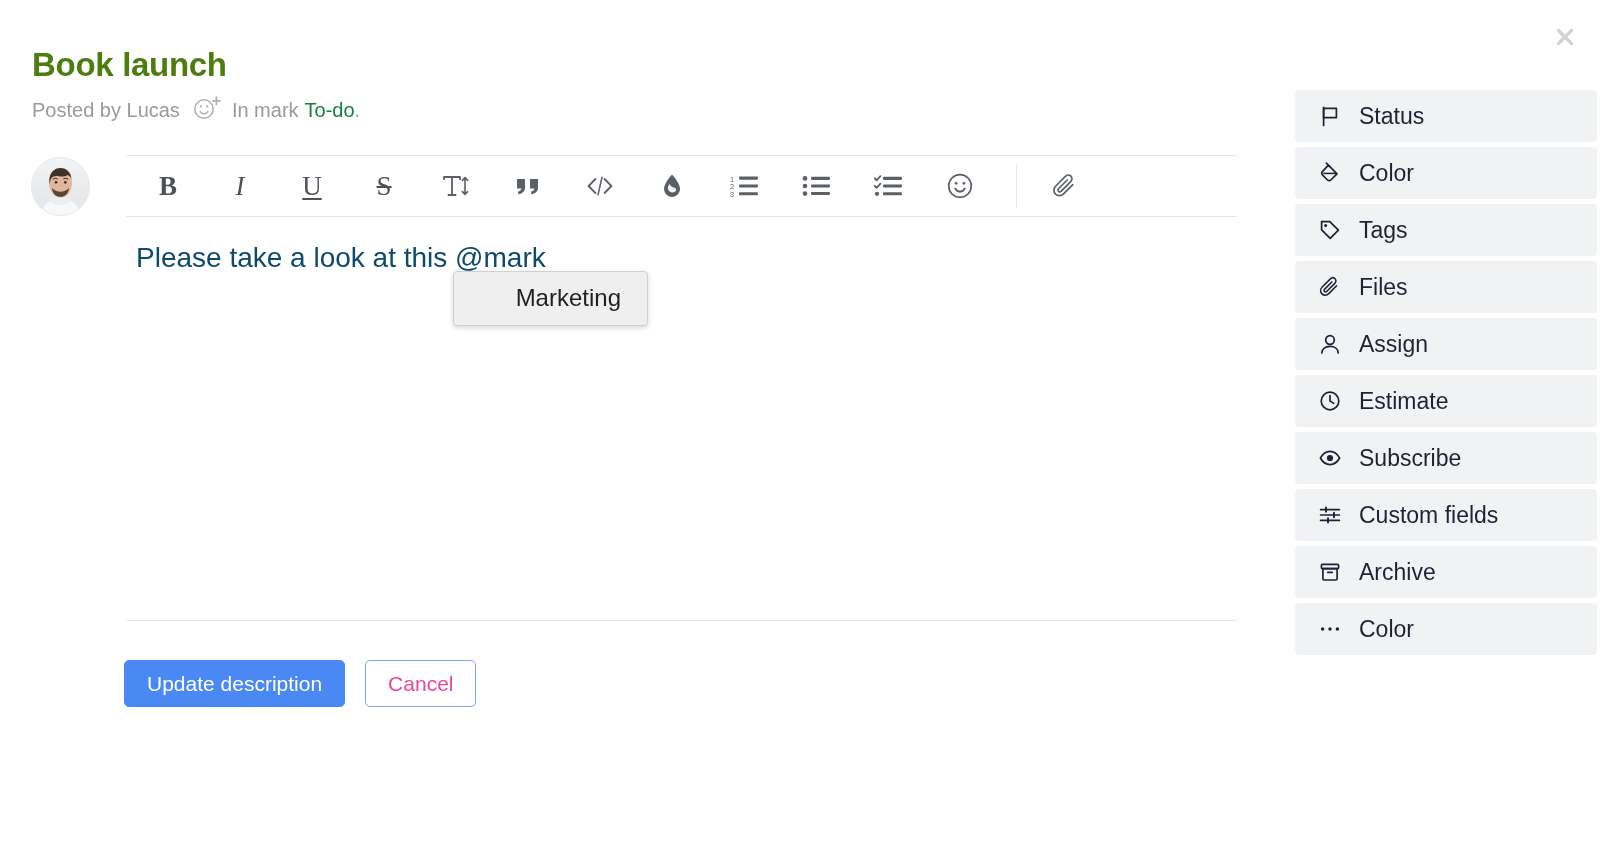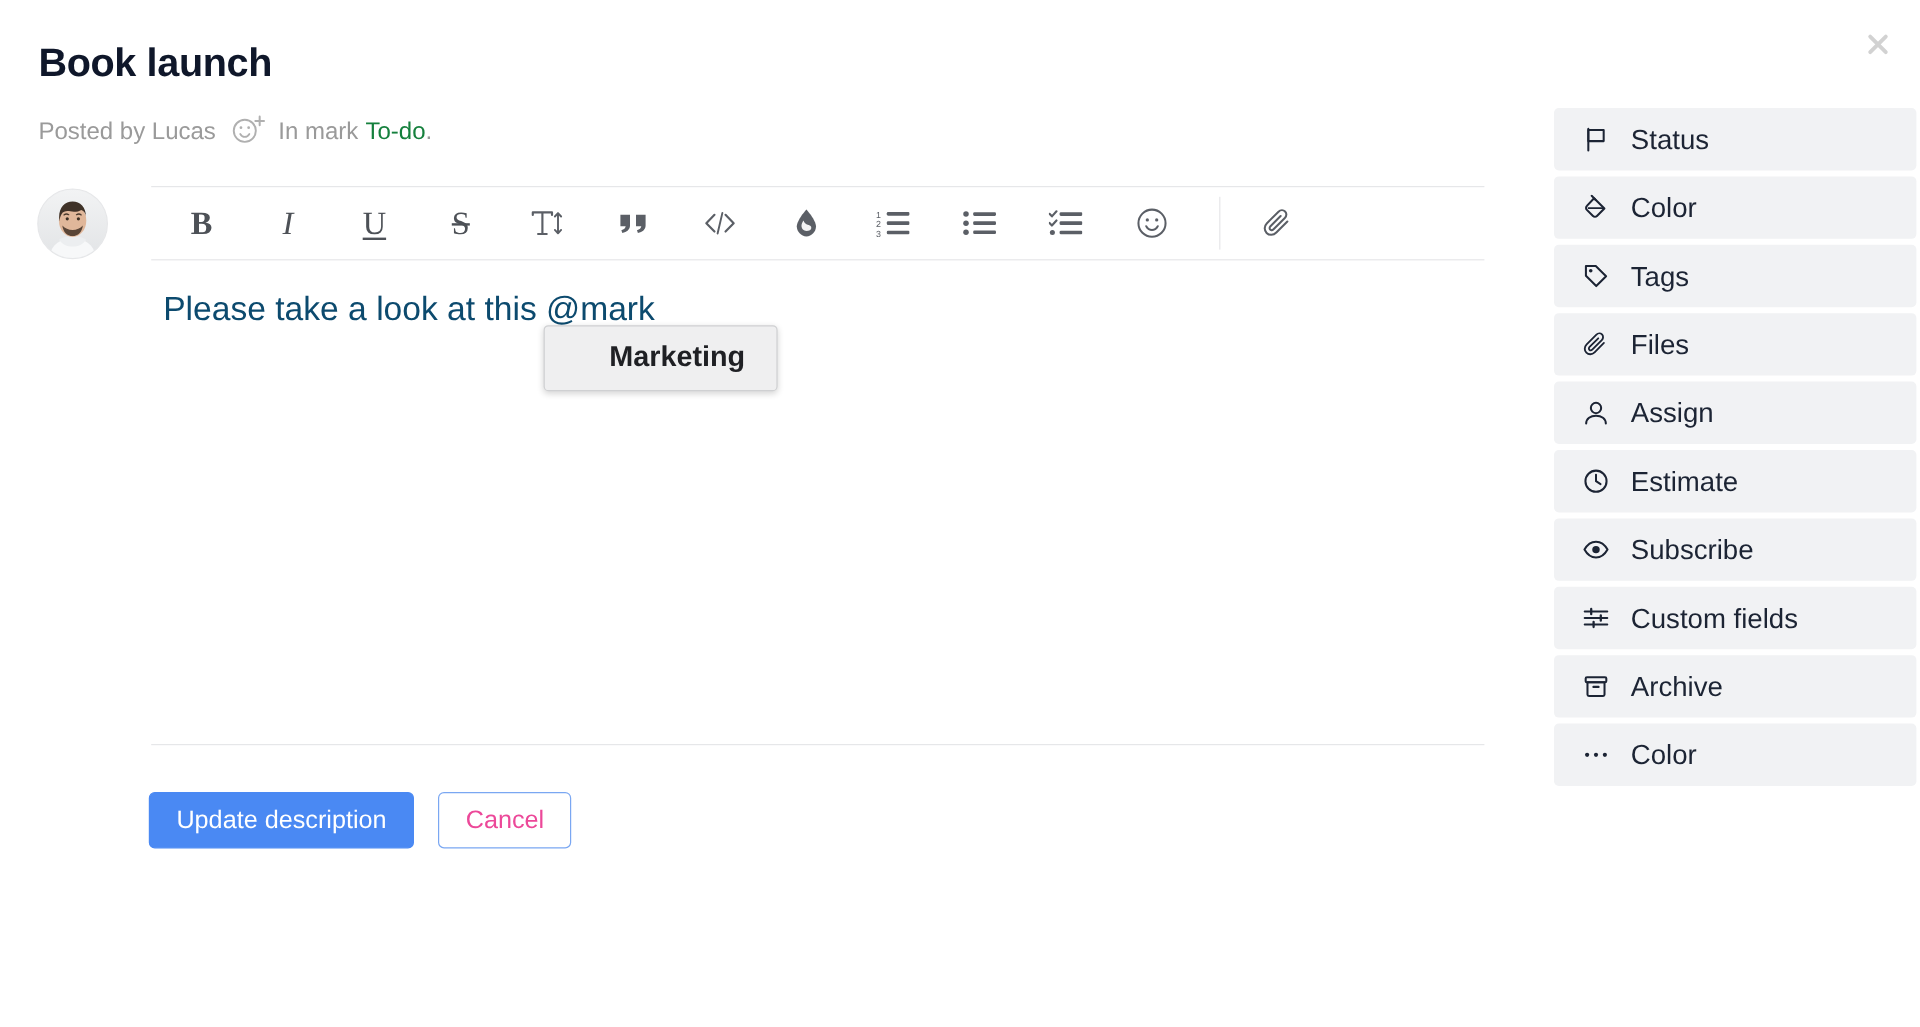--- a/index.html
+++ b/index.html
@@ -17,22 +17,22 @@
   .close-btn {
     position: absolute; top: 20px; right: 18px;
     width: 34px; height: 34px;
     display: flex; align-items: center; justify-content: center;
     color: #d2d2d2; cursor: pointer;
   }
   .close-btn svg { display:block; }
 
   
   .card-title {
-    position: absolute; left: 32px; top: 33px;
-    font-size: 33px; font-weight: bold; color: #0f172a;
+    position: absolute; left: 32px; top: 46px;
+    font-size: 33px; font-weight: bold; color: #4d7c0f;
     letter-spacing: -0.3px; line-height: 1.15;
   }
   .meta-row {
     position: absolute; left: 32px; top: 97px;
     display: flex; align-items: center;
     font-size: 20px; color: #9a9a9a; white-space: nowrap;
   }
   .meta-text { color:#9a9a9a; }
   .reaction-btn {
     display:inline-flex; align-items:flex-start;
@@ -95,21 +95,21 @@
   .mention-pop {
     position: absolute; left: 453px; top: 271px;
     background: #efeff0;
     border: 1px solid #cfd0d2;
     border-radius: 4px;
     box-shadow: 0 2px 5px rgba(0,0,0,.16);
     padding: 12px 26px 13px 30px;
     min-width: 195px;
   }
   .mention-item {
-    font-size: 24px; font-weight: bold; color: #1f2024;
+    font-size: 24px; font-weight: normal; color: #1f2024;
     text-align: right; cursor: pointer; white-space: nowrap;
   }
 
   .doc-divider {
     position: absolute; left: 126px; top: 620px;
     width: 1111px; height: 1px; background: #e6e7e9;
   }
 
   
   .actions { position: absolute; left: 124px; top: 660px; display: flex; align-items: center; }

